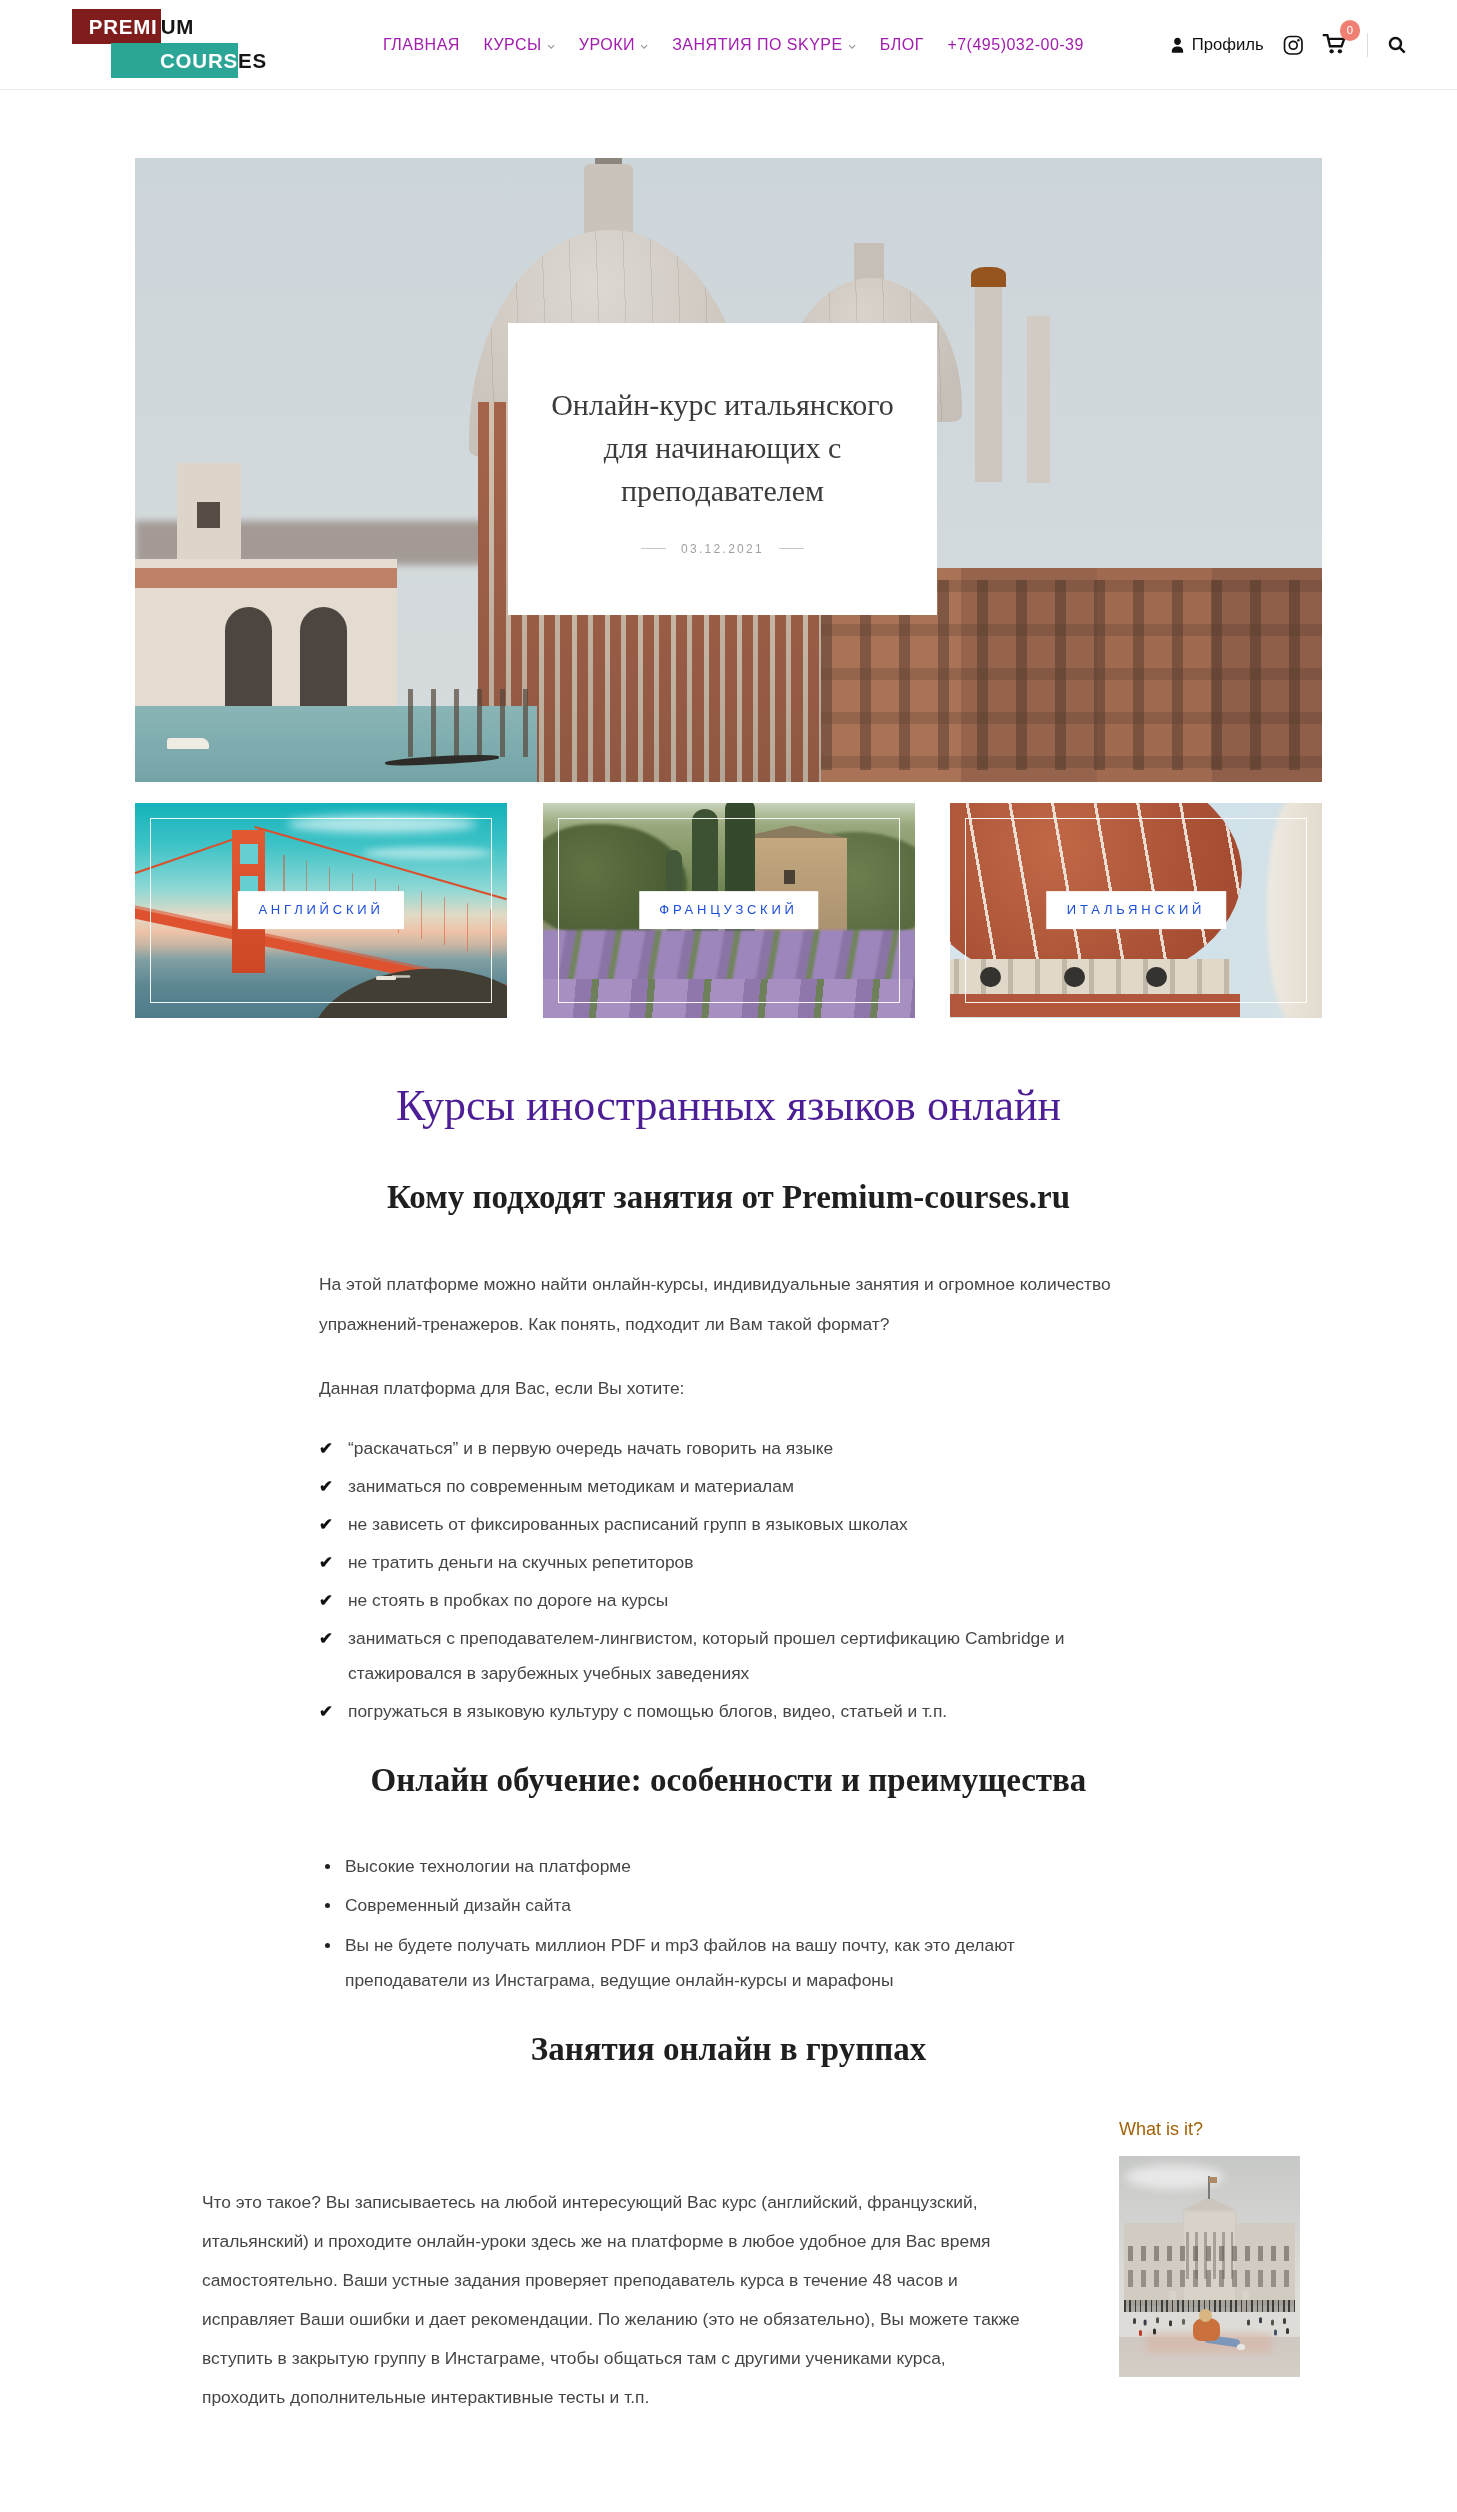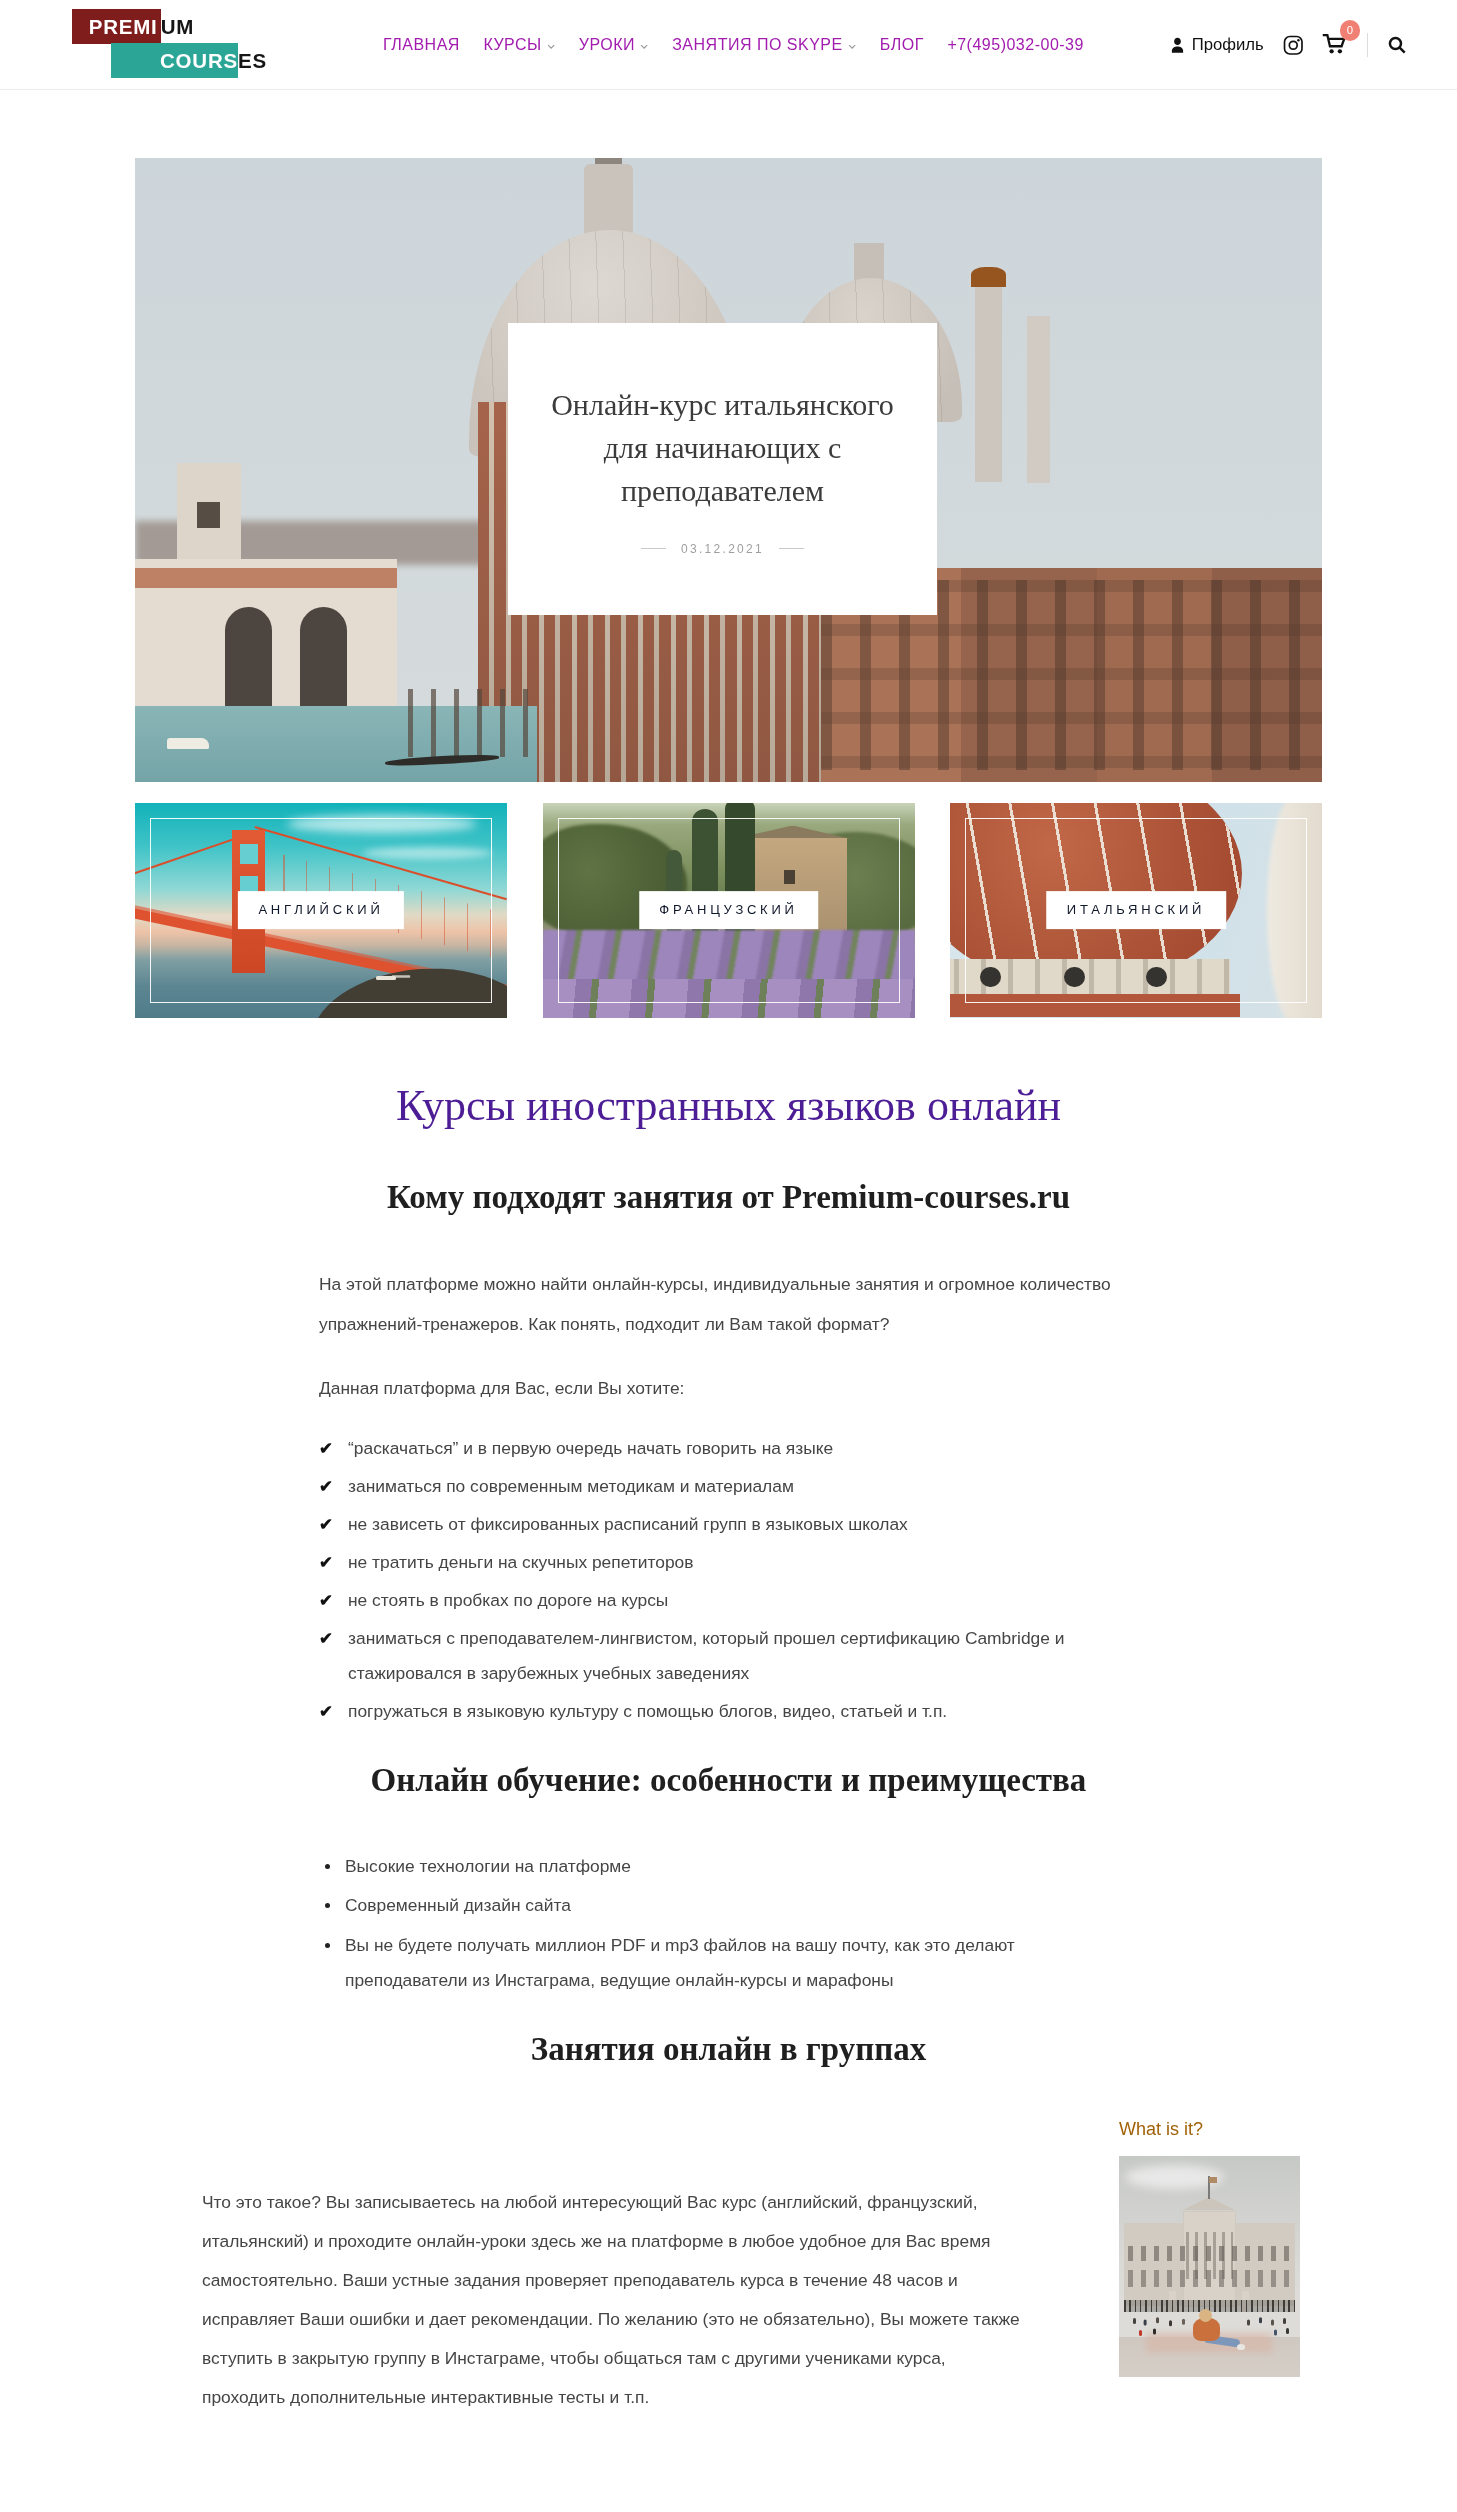--- a/index.html
+++ b/index.html
@@ -76,21 +76,21 @@
     font-size:30px; line-height:43px; color:#3b3b3b;
   }
   .hero-date { margin-top:30px; display:flex; align-items:center; gap:15px; color:#9f9f9f;
     font-size:12px; letter-spacing:2.3px; }
   .dash { width:25px; height:0.8px; background:#c9c9c9; }
   
   .cards { width:1187px; margin:20.5px auto 0; display:flex; justify-content:space-between; }
   .card { position:relative; width:372px; height:215px; overflow:hidden; cursor:pointer; }
   .card-frame { position:absolute; inset:15px; border:1.5px solid rgba(255,255,255,.92); z-index:3; }
   .card-label { position:absolute; left:50%; top:50%; transform:translate(-50%,-50%); z-index:4;
-    background:#fff; padding:11.4px 20.5px; font-size:13px; letter-spacing:3.8px; color:#0f172a; white-space:nowrap; }
+    background:#fff; padding:11.4px 20.5px; font-size:13px; letter-spacing:3.8px; color:#1d4ed8; white-space:nowrap; }
   .sc { position:absolute; }
   
   .c-en { background:linear-gradient(180deg,#12b2ba 0%,#3fc3c7 20%,#8fd8d5 40%,#e0dac5 52%,#edc3a8 60%,#c9b6a3 66%,#7f9fa3 73%,#5d8692 85%,#4f7b89 100%); }
   .en-cloud1 { left:152px; top:12px; width:190px; height:18px; background:rgba(255,255,255,.65); border-radius:50%; filter:blur(4.6px); }
   .en-cloud2 { left:228px; top:44px; width:129px; height:12px; background:rgba(255,255,255,.5); border-radius:50%; filter:blur(3.8px); }
   .en-city { left:0; top:111px; width:102px; height:7.6px; background:#e6dbcb; filter:blur(1.5px); }
   .en-susp { left:125px; top:46px; width:250px; height:114px;
     background:repeating-linear-gradient(90deg,rgba(217,79,44,.5) 0 1.5px,transparent 1.5px 23px);
     clip-path:polygon(0 0,100% 58%,100% 100%,0 42%); }
   .en-cable1 { left:120px; top:23px; width:262px; height:2.3px; background:#d94f2c; transform:rotate(16deg); transform-origin:left top; }

